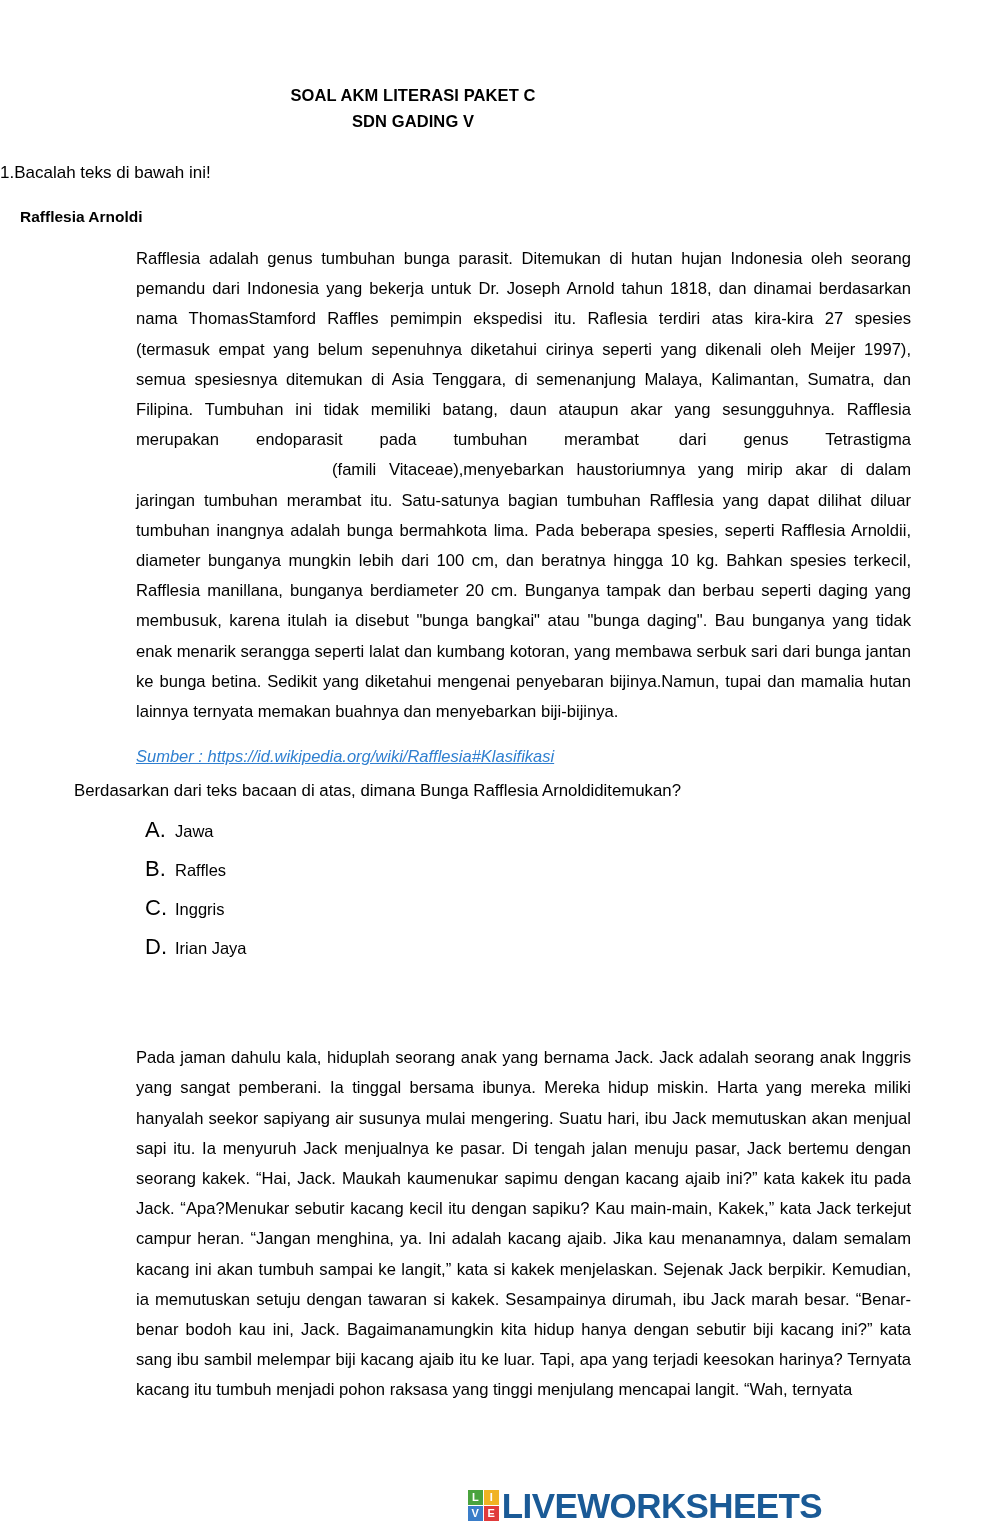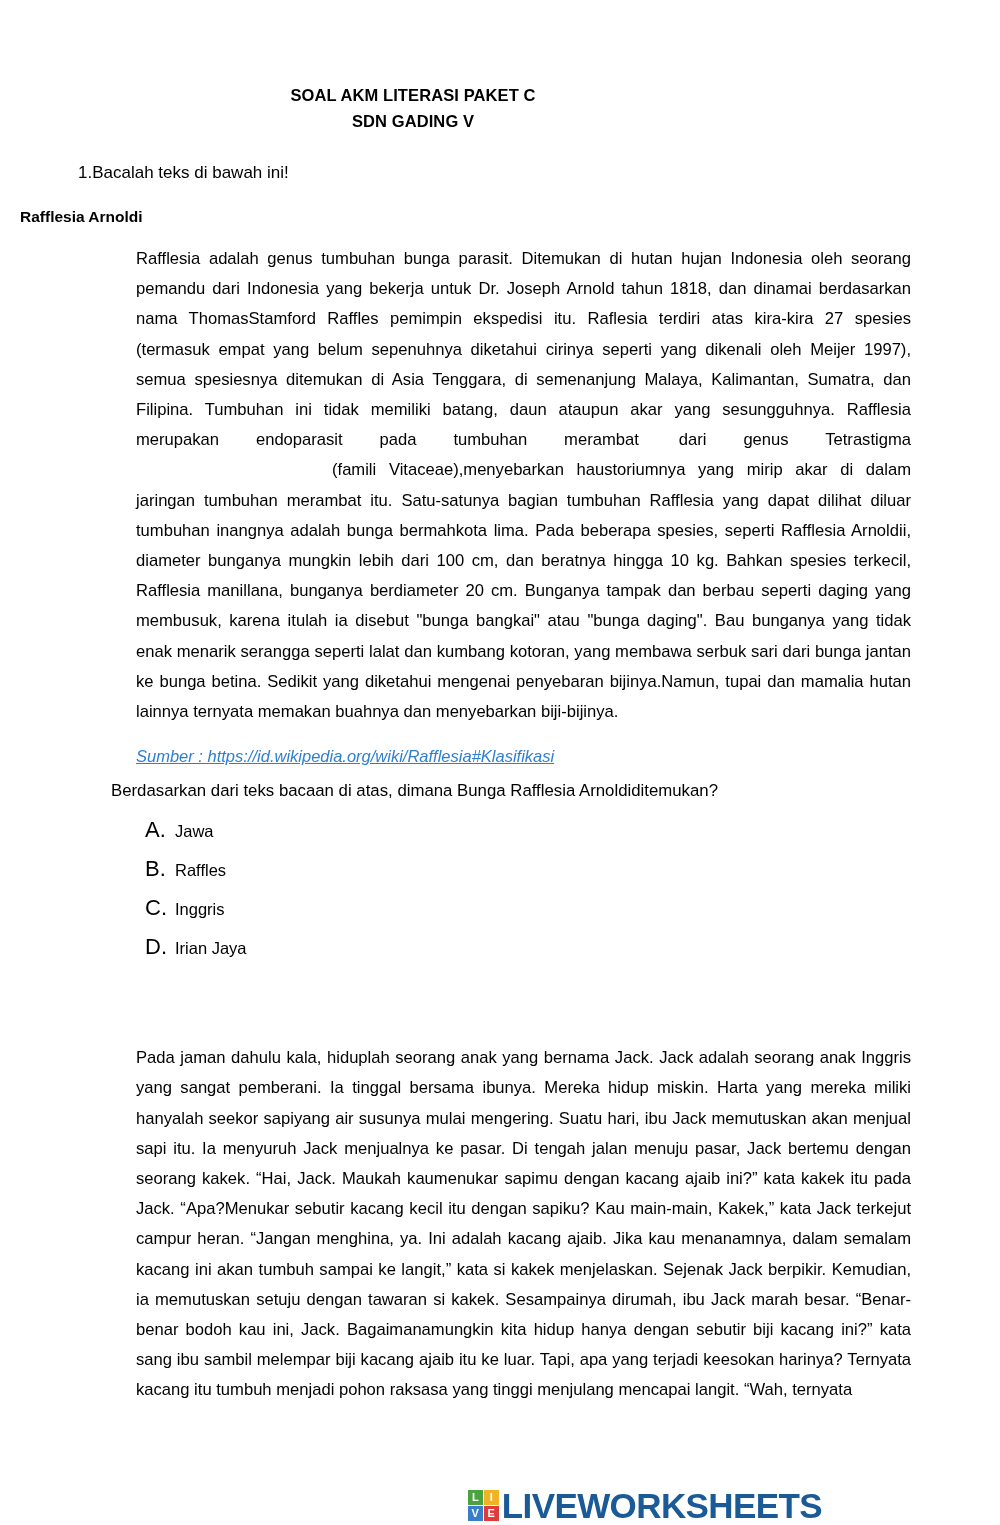--- a/index.html
+++ b/index.html
@@ -32,21 +32,20 @@
     letter-spacing: 0.1px;
     line-height: 26px;
     padding-top: 82px;
   }
   .doc-header .line2 { }
 
   
   .instruction {
     font-size: 17px;
     line-height: 22px;
-    margin-left: 78px;
     margin-top: 28px;
   }
   .instruction-2 {
     margin-top: 0;
   }
 
   
   .passage-title {
     text-align: left;
     font-weight: bold;
@@ -75,21 +74,21 @@
     margin-left: 136px;
     margin-top: 20px;
     font-size: 16.5px;
     color: #2f7fd0;
     text-decoration: underline;
     display: inline-block;
     font-style: italic;
   }
 
   .question-text {
-    margin-left: 111px;
+    margin-left: 74px;
     margin-top: 13px;
     font-size: 16.8px;
     line-height: 24px;
   }
 
   
   .options {
     margin-left: 145px;
     margin-top: 16px;
     list-style: none;

